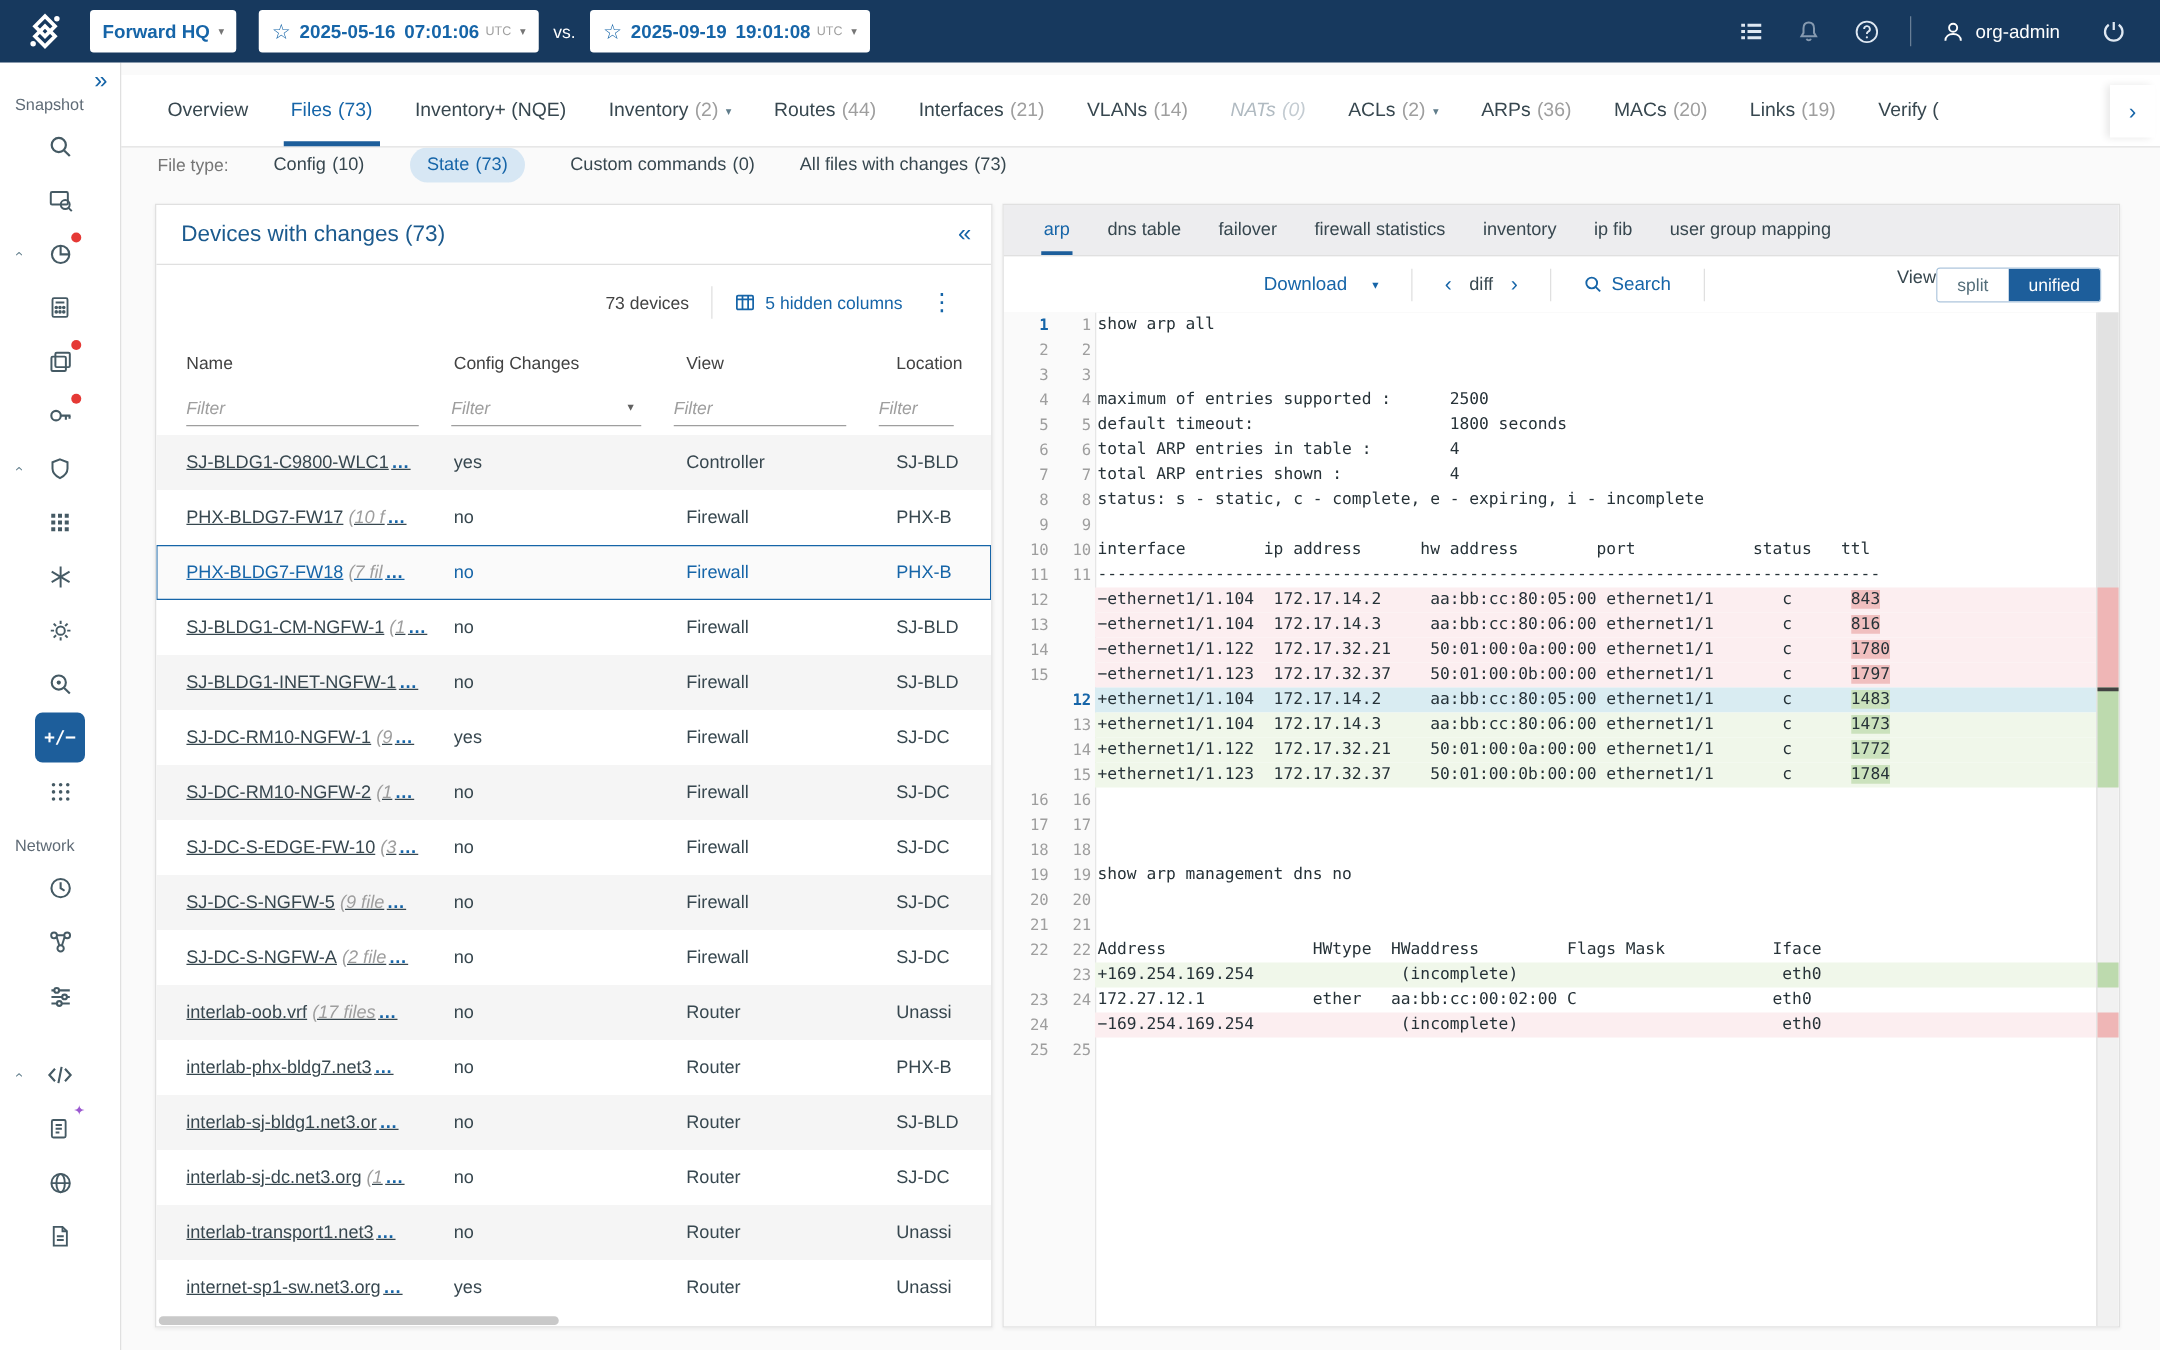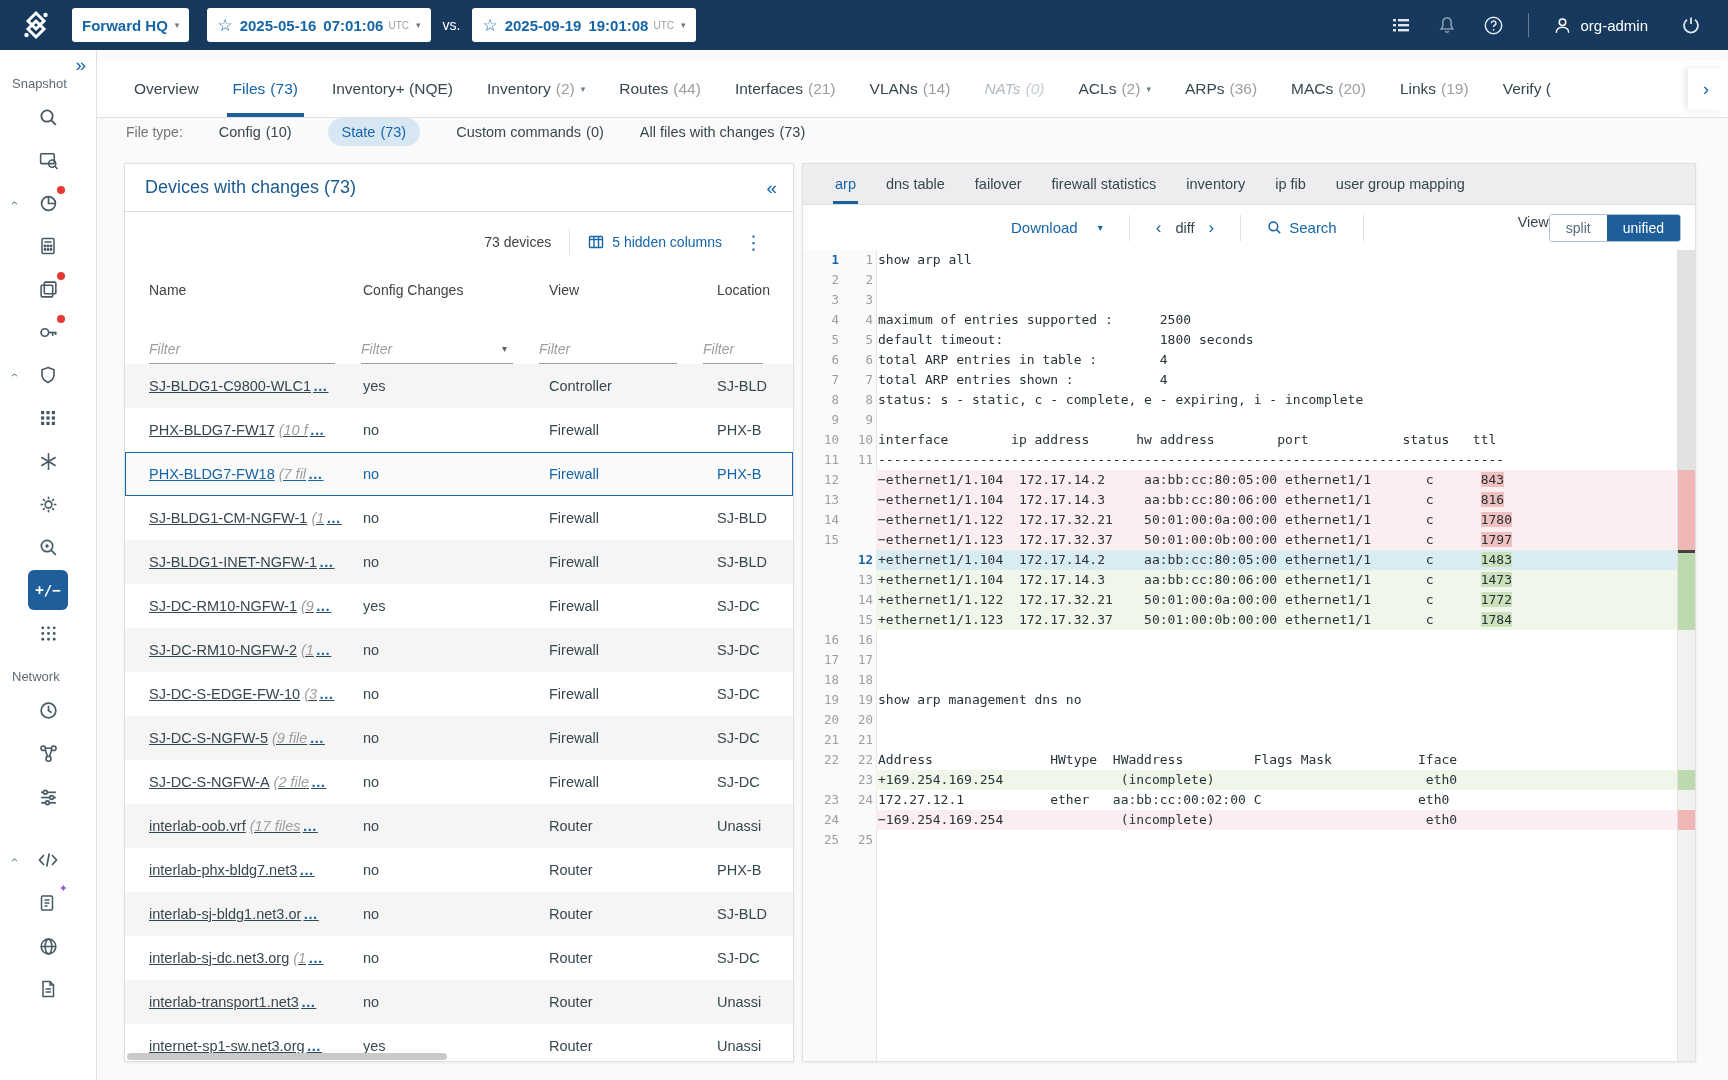--- a/index.html
+++ b/index.html
@@ -71,21 +71,21 @@
   .dev-collapse{margin-left:auto;color:#1665A8;font-size:19px;cursor:pointer;}
   .dev-toolbar{height:60px;display:flex;justify-content:flex-end;align-items:center;gap:18px;
                padding-right:26px;}
   .dev-count{font-size:14px;color:#424242;}
   .vdiv{width:1px;height:26px;background:#e0e0e0;}
   .hidden-cols{display:flex;align-items:center;gap:8px;color:#1665A8;font-size:14px;cursor:pointer;}
   .kebab{color:#1665A8;font-size:19px;cursor:pointer;padding:0 4px;}
   .thead{display:flex;padding-left:24px;height:36px;align-items:center;font-size:14px;color:#424242;}
   .th-name{width:214px;}.th-cfg{width:186px;}.th-typ{width:168px;}
   .th-loc{flex:1;overflow:hidden;white-space:nowrap;}
-  .tfilters{display:flex;padding-left:24px;height:40px;align-items:flex-end;margin-top:16px;}
+  .tfilters{display:flex;padding-left:24px;height:40px;align-items:center;}
   .fwrap{position:relative;margin-right:26px;}
   .fwrap input{border:none;outline:none;border-bottom:1px solid #9e9e9e;font-size:14px;
                font-style:italic;background:transparent;padding:2px 0 6px 0;color:#424242;
                font-family:"Liberation Sans",sans-serif;}
   .fwrap input::placeholder{color:#9e9e9e;}
   .f-name input{width:186px;}.f-cfg input{width:152px;}.f-typ input{width:138px;}.f-loc input{width:60px;}
   .fcaret{position:absolute;right:6px;top:4px;font-size:10px;color:#616161;}
   .drows{height:704px;overflow:hidden;}
   .drow{display:flex;height:44px;align-items:center;padding-left:24px;font-size:14.5px;
         color:#37474f;cursor:pointer;box-sizing:border-box;}

